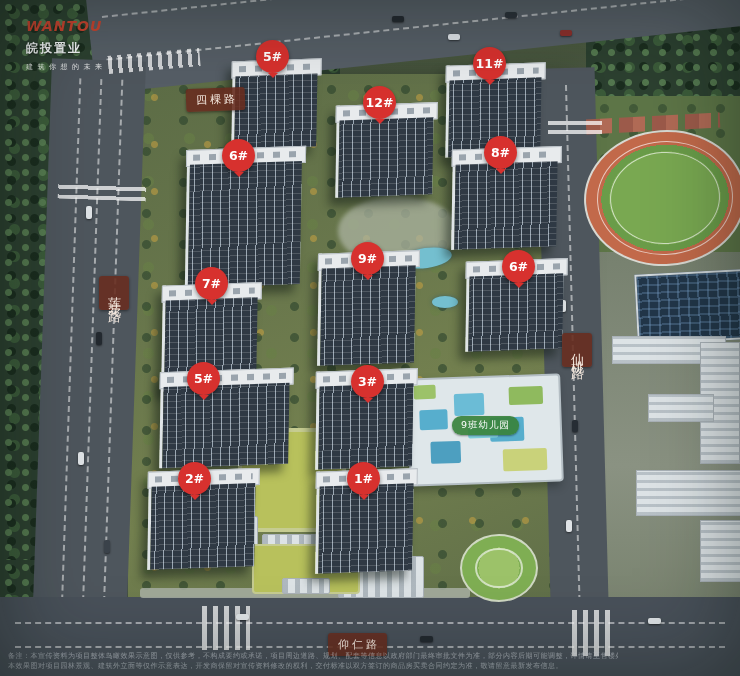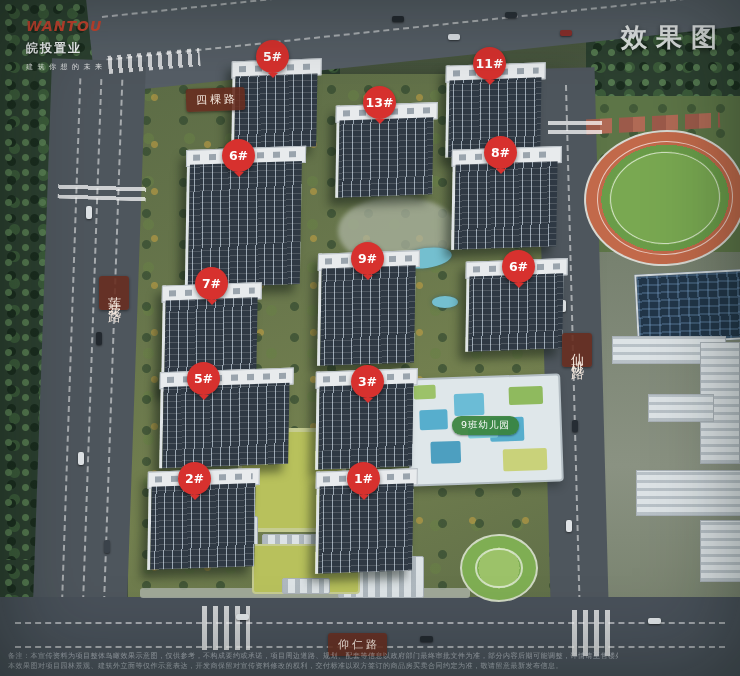--- a/index.html
+++ b/index.html
@@ -246,21 +246,21 @@
       <div class="facade"></div>
     </div>
 
   <div class="badge" style="left:256px;top:40px;">
       <span>5#</span>
     </div>
   <div class="badge" style="left:473px;top:47px;">
       <span>11#</span>
     </div>
   <div class="badge" style="left:363px;top:86px;">
-      <span>13#</span>
+      <span>12#</span>
     </div>
   <div class="badge" style="left:222px;top:139px;">
       <span>6#</span>
     </div>
   <div class="badge" style="left:484px;top:136px;">
       <span>8#</span>
     </div>
   <div class="badge" style="left:351px;top:242px;">
       <span>9#</span>
     </div>
@@ -291,20 +291,19 @@
   <div class="poi-label" style="left:452px;top:416px;"><span>9班幼儿园</span></div>
 
   <div class="logo">
     <div class="row">
       <span class="en">WANTOU</span>
       <span class="cn">皖投置业</span>
     </div>
     <div class="tagline">建筑你想的未来</div>
   </div>
 
-  <div class="corner-label">效果图</div>
 
   <div class="disclaimer">
     <div>备注：本宣传资料为项目整体鸟瞰效果示意图，仅供参考，不构成要约或承诺，项目周边道路、规划、配套等信息以政府部门最终审批文件为准，部分内容后期可能调整，详情请至售楼处咨询。</div>
     <div>本效果图对项目园林景观、建筑外立面等仅作示意表达，开发商保留对宣传资料修改的权利，交付标准以双方签订的商品房买卖合同约定为准，敬请留意最新发布信息。</div>
   </div>
 
 </div>
 
 </body></html>

